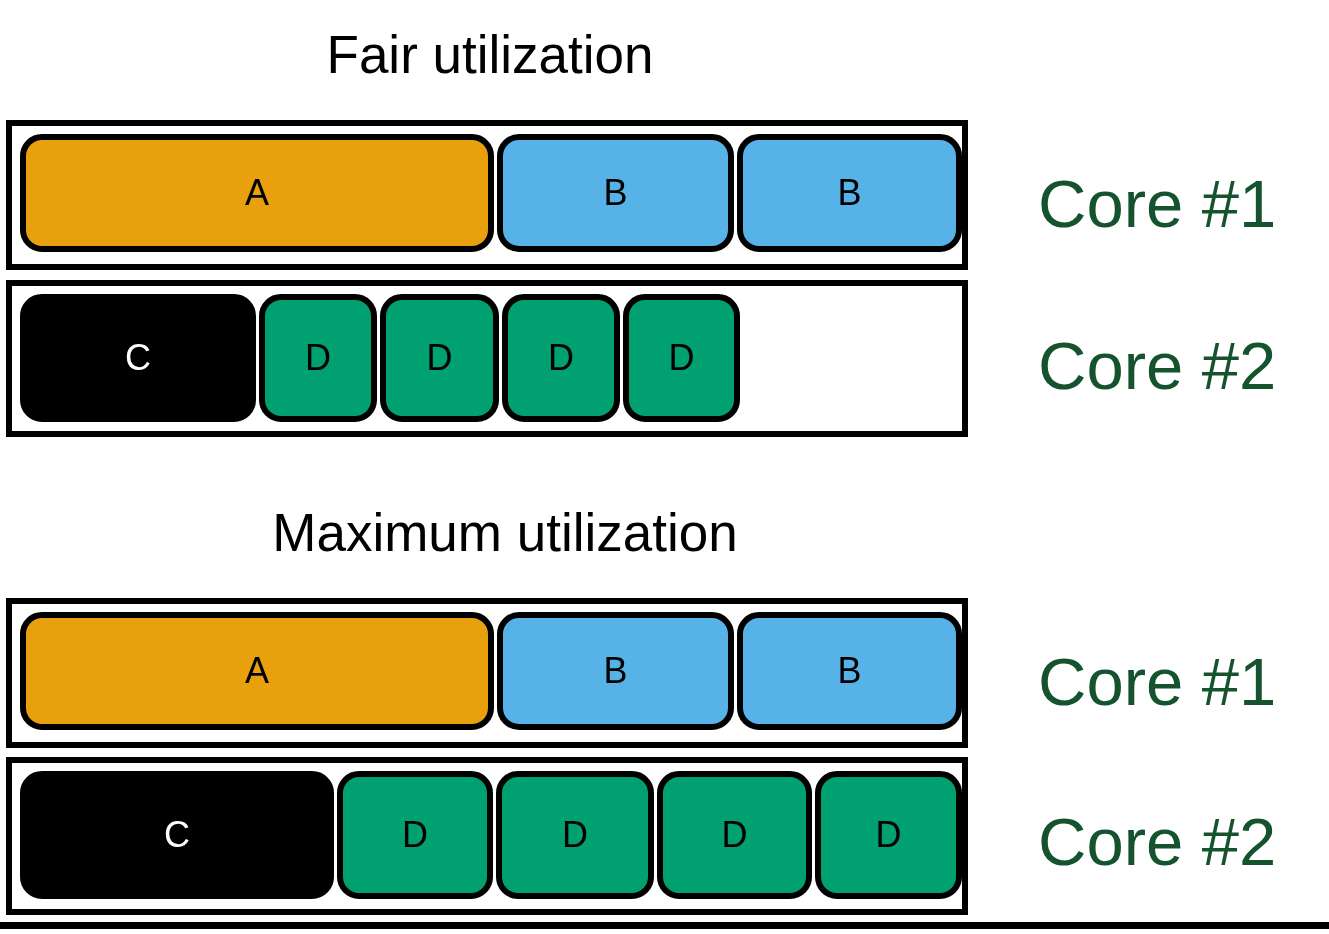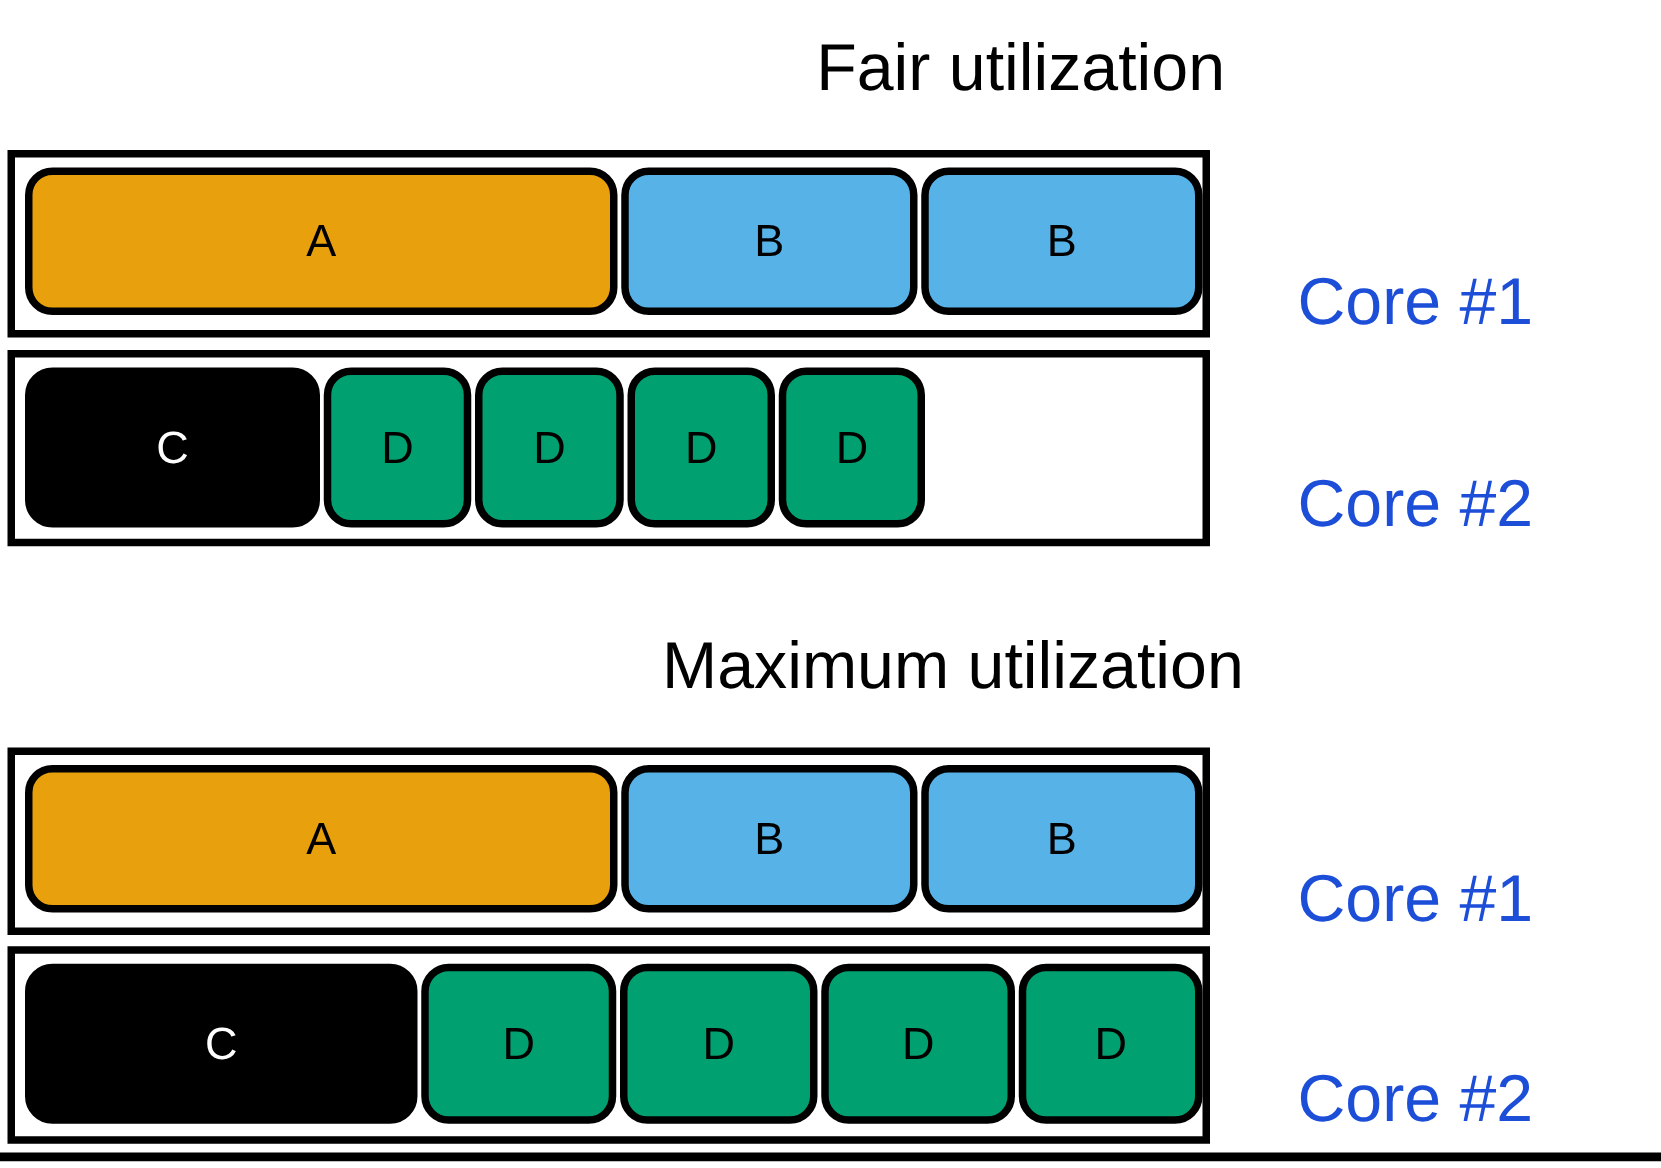--- a/index.html
+++ b/index.html
@@ -23,21 +23,21 @@
     height: 934px;
   }
 
   
   .chart-title {
     position: absolute;
     font-size: 53px;
     line-height: 1;
     font-weight: 400;
     color: #000000;
-    text-align: right;
+    text-align: center;
     white-space: nowrap;
   }
   #title-fair { left: 0; top: 28px; width: 980px; }
   #title-max  { left: 0; top: 506px; width: 980px; padding-left: 15px; }
 
   
   .core-frame {
     position: absolute;
     box-sizing: border-box;
     border: 6px solid #000000;
@@ -72,26 +72,25 @@
     font-weight: 400;
     line-height: 1;
     color: #000000;
     user-select: none;
   }
   .task-block.light-label { color: #ffffff; }
 
   
   .core-label {
     position: absolute;
-    font-size: 53px;
+    font-size: 67px;
     line-height: 1;
     font-weight: 400;
-    color: #1d4ed8;
+    color: #14532d;
     white-space: nowrap;
-    margin-top: 45px;
   }
   #label-c1-core1 { left: 1038px; top: 170px; }
   #label-c1-core2 { left: 1038px; top: 332px; }
   #label-c2-core1 { left: 1038px; top: 648px; }
   #label-c2-core2 { left: 1038px; top: 808px; }
 
   
   #bottom-rule {
     position: absolute;
     left: 0;

